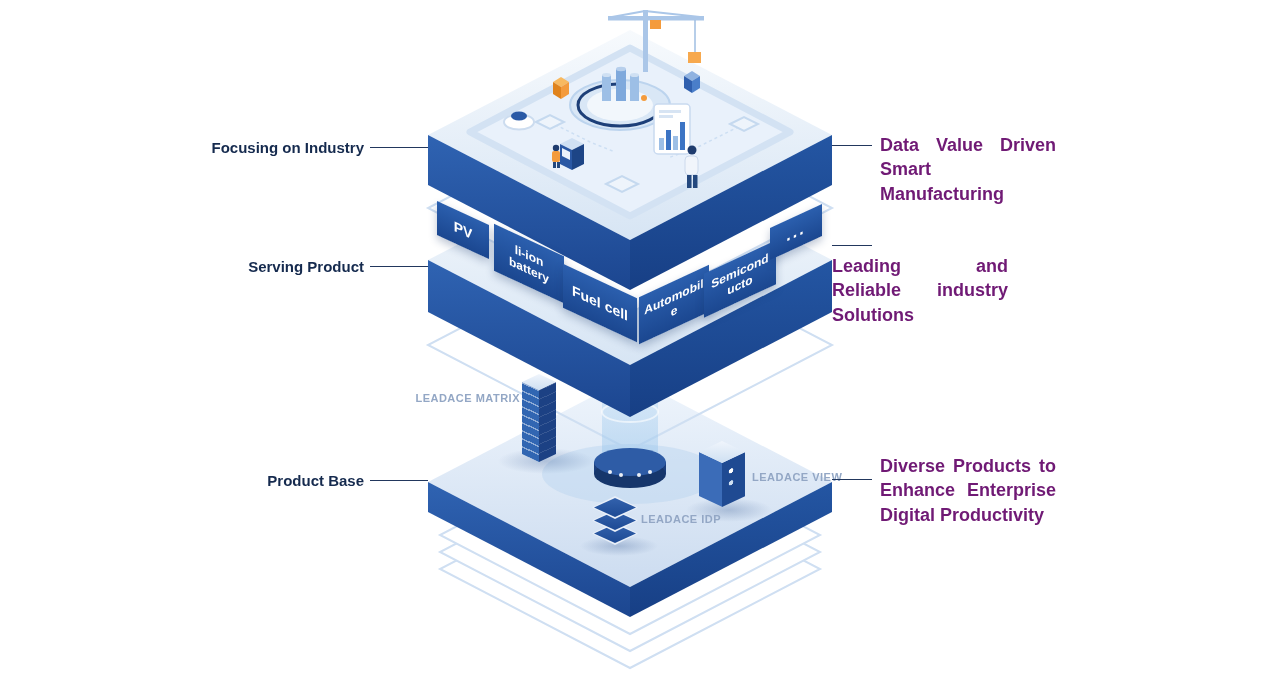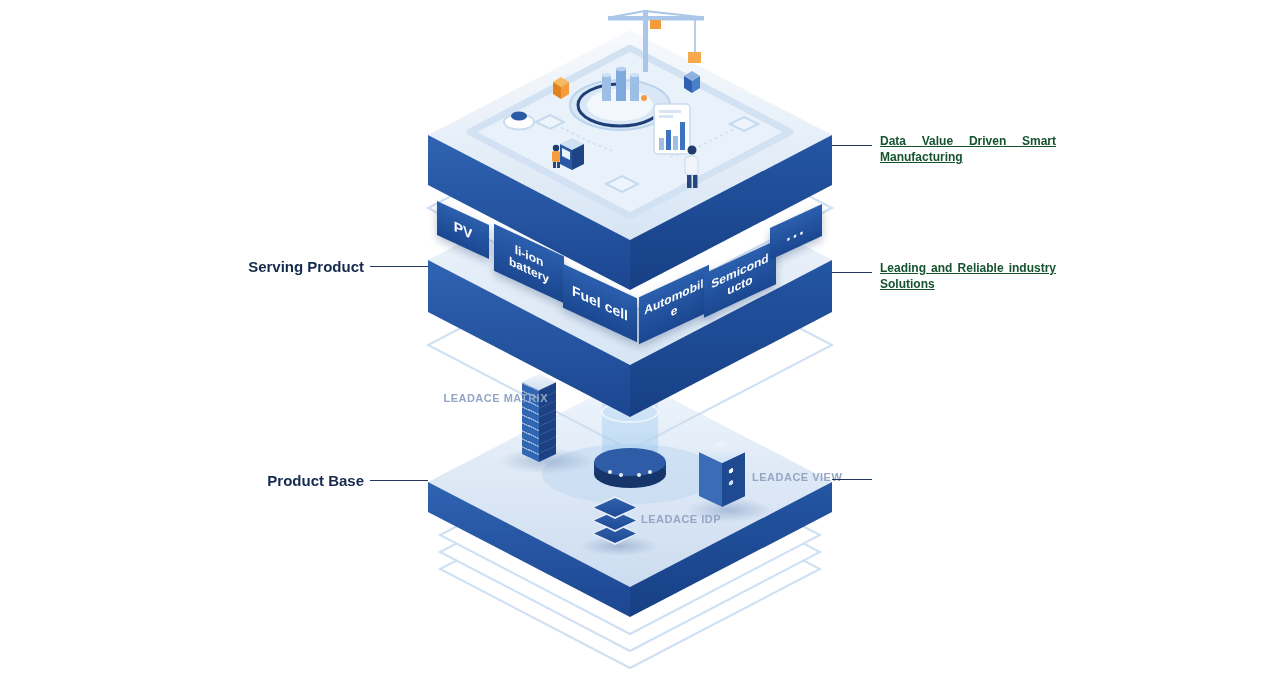--- a/index.html
+++ b/index.html
@@ -6,25 +6,25 @@
   .stage{position:relative;width:1280px;height:685px;background:#ffffff;overflow:hidden;
          font-family:"Liberation Sans",sans-serif;}
 
   
   .lbl-left{position:absolute;display:flex;align-items:center;gap:6px;}
   .lbl-left .txt{font-size:15px;font-weight:700;color:#152a4e;white-space:nowrap;}
   .ln{border-top:1.5px solid #22375d;height:0;}
   .lbl-left .ln{width:58px;}
   .lbl-right{position:absolute;left:832px;display:flex;gap:8px;}
   .lbl-right .ln{width:40px;}
-  .lbl-right .txt{font-size:12px;font-weight:700;color:#14532d;width:176px;line-height:1.35;
-                  text-align:justify;text-decoration:underline;}
+  .lbl-right .txt{font-size:18px;font-weight:700;color:#701a75;width:176px;line-height:1.35;
+                  text-align:justify;}
   #lblL1{top:139px;right:852px;} #lblL2{top:258px;right:852px;} #lblL3{top:472px;right:852px;}
   #lblR1{top:133px;} #lblR1 .ln{margin-top:12px;}
-  #lblR2{top:260px;} #lblR2 .ln{margin-top:12px;}
+  #lblR2{top:233px;flex-direction:column;} #lblR2 .ln{margin-top:12px;}
   #lblR3{top:454px;} #lblR3 .ln{margin-top:25px;}
 
   
   .tile{position:absolute;display:flex;align-items:center;justify-content:center;text-align:center;
         color:#fff;font-weight:700;line-height:1.15;overflow-wrap:anywhere;
         background:linear-gradient(180deg,#2b5fae 0%,#1b4790 100%);
         box-shadow:0 4px 8px rgba(20,50,100,.28);}
   .tile.l{transform:skewY(25deg);}
   .tile.r{transform:skewY(-25deg);}
   #tile-pv  {left:437px;top:213px;width:52px;height:34px;font-size:14px;}
@@ -65,21 +65,21 @@
              clip-path:polygon(50% 0,100% 50%,50% 100%,0 50%);}
 
   .shadow{position:absolute;border-radius:50%;
           background:radial-gradient(closest-side,rgba(60,95,150,.30),rgba(60,95,150,0));}
   #sh-tower{left:498px;top:448px;width:96px;height:26px;}
   #sh-cube {left:686px;top:498px;width:86px;height:24px;}
   #sh-idp  {left:580px;top:536px;width:78px;height:20px;}
 
   .prod-label{position:absolute;font-size:11px;font-weight:700;color:#93a7c5;
               letter-spacing:.5px;white-space:nowrap;}
-  #pl-matrix{right:732px;top:392px;margin-left:36px;}
+  #pl-matrix{right:760px;top:392px;margin-left:36px;}
   #pl-view  {left:752px;top:471px;}
   #pl-idp   {left:641px;top:513px;}
 
   svg{position:absolute;left:0;top:0;}
 </style>
 </head>
 <body>
 
 <div class="stage">
 
@@ -256,34 +256,39 @@
   <div class="prod" id="idp">
     <div class="idp-layer" style="top:26px"></div>
     <div class="idp-layer" style="top:13px"></div>
     <div class="idp-layer" style="top:0"></div>
   </div>
 
   <div class="prod-label" id="pl-matrix">LEADACE MATRIX</div>
   <div class="prod-label" id="pl-view">LEADACE VIEW</div>
   <div class="prod-label" id="pl-idp">LEADACE IDP</div>
 
+  <div class="lbl-left" id="lblL1">
+    <span class="txt">Focusing on Industry</span>
+    <span class="ln"></span>
+  </div>
   <div class="lbl-left" id="lblL2">
     <span class="txt">Serving Product</span>
     <span class="ln"></span>
   </div>
   <div class="lbl-left" id="lblL3">
     <span class="txt">Product Base</span>
     <span class="ln"></span>
   </div>
 
   <div class="lbl-right" id="lblR1">
     <span class="ln"></span>
     <div class="txt">Data Value Driven Smart Manufacturing</div>
   </div>
   <div class="lbl-right" id="lblR2">
     <span class="ln"></span>
     <div class="txt">Leading and Reliable industry Solutions</div>
   </div>
   <div class="lbl-right" id="lblR3">
     <span class="ln"></span>
+    <div class="txt">Diverse Products to Enhance Enterprise Digital Productivity</div>
   </div>
 
 </div>
 
 </body></html>

